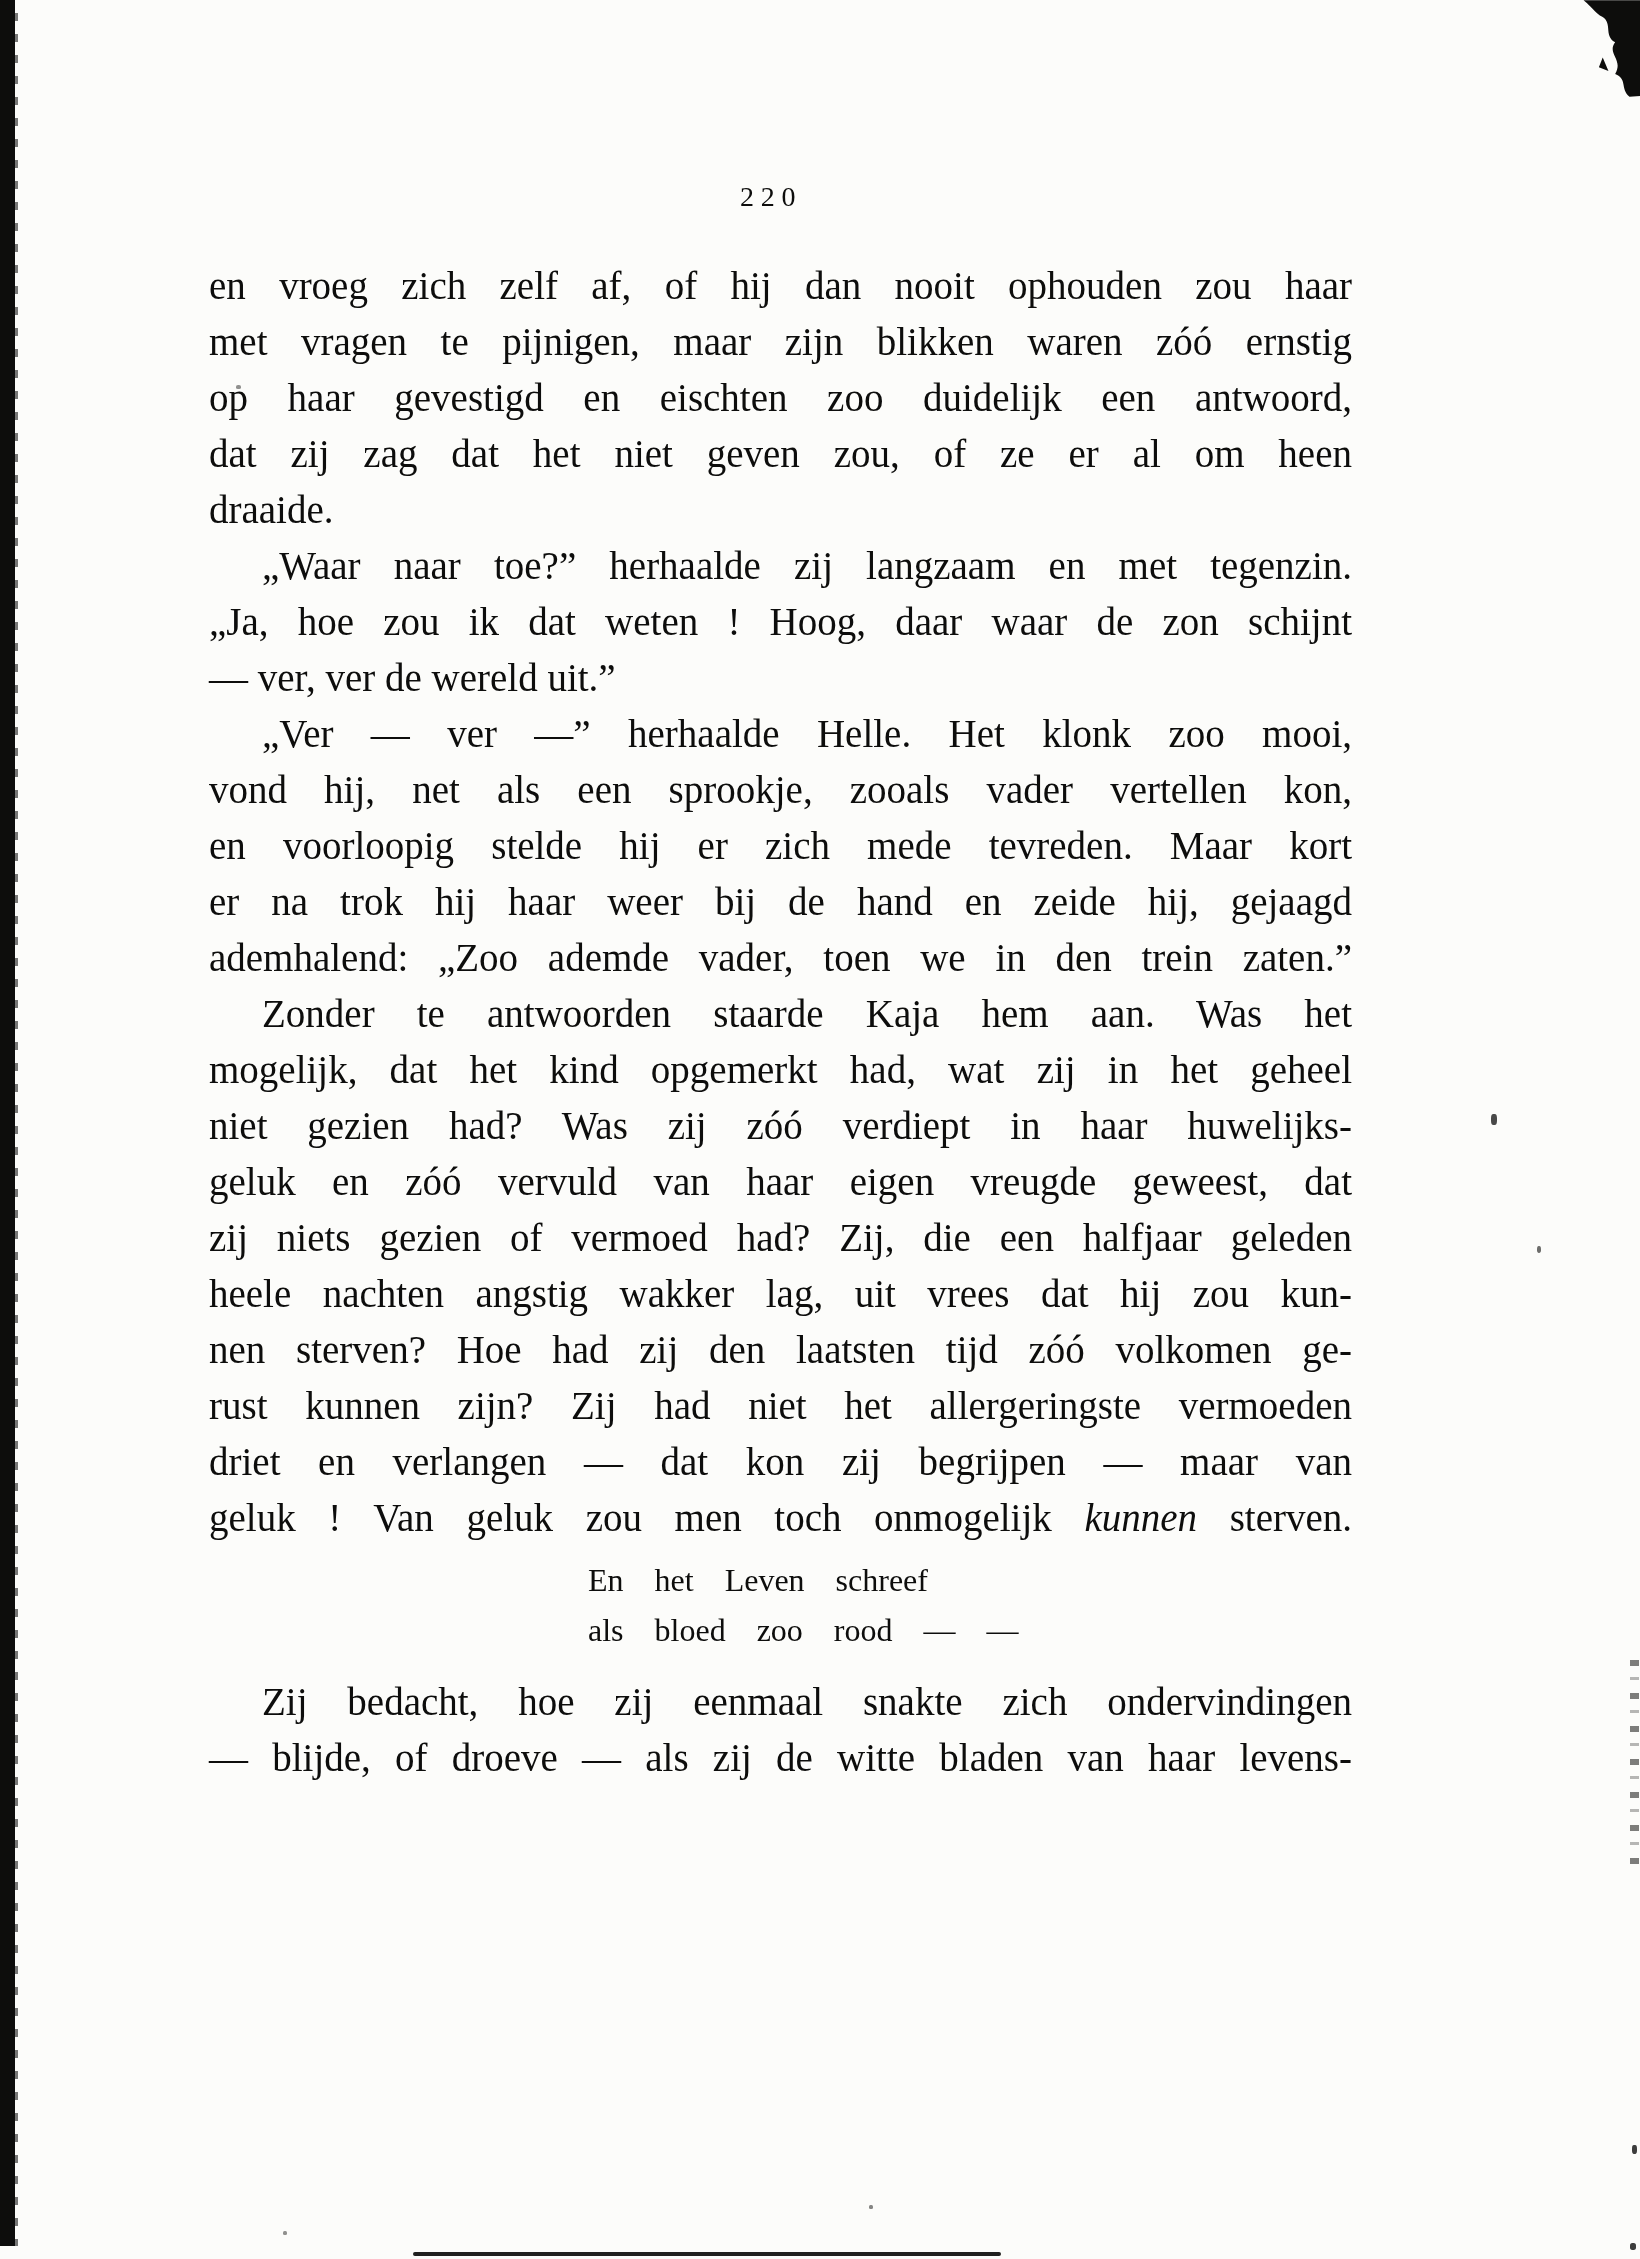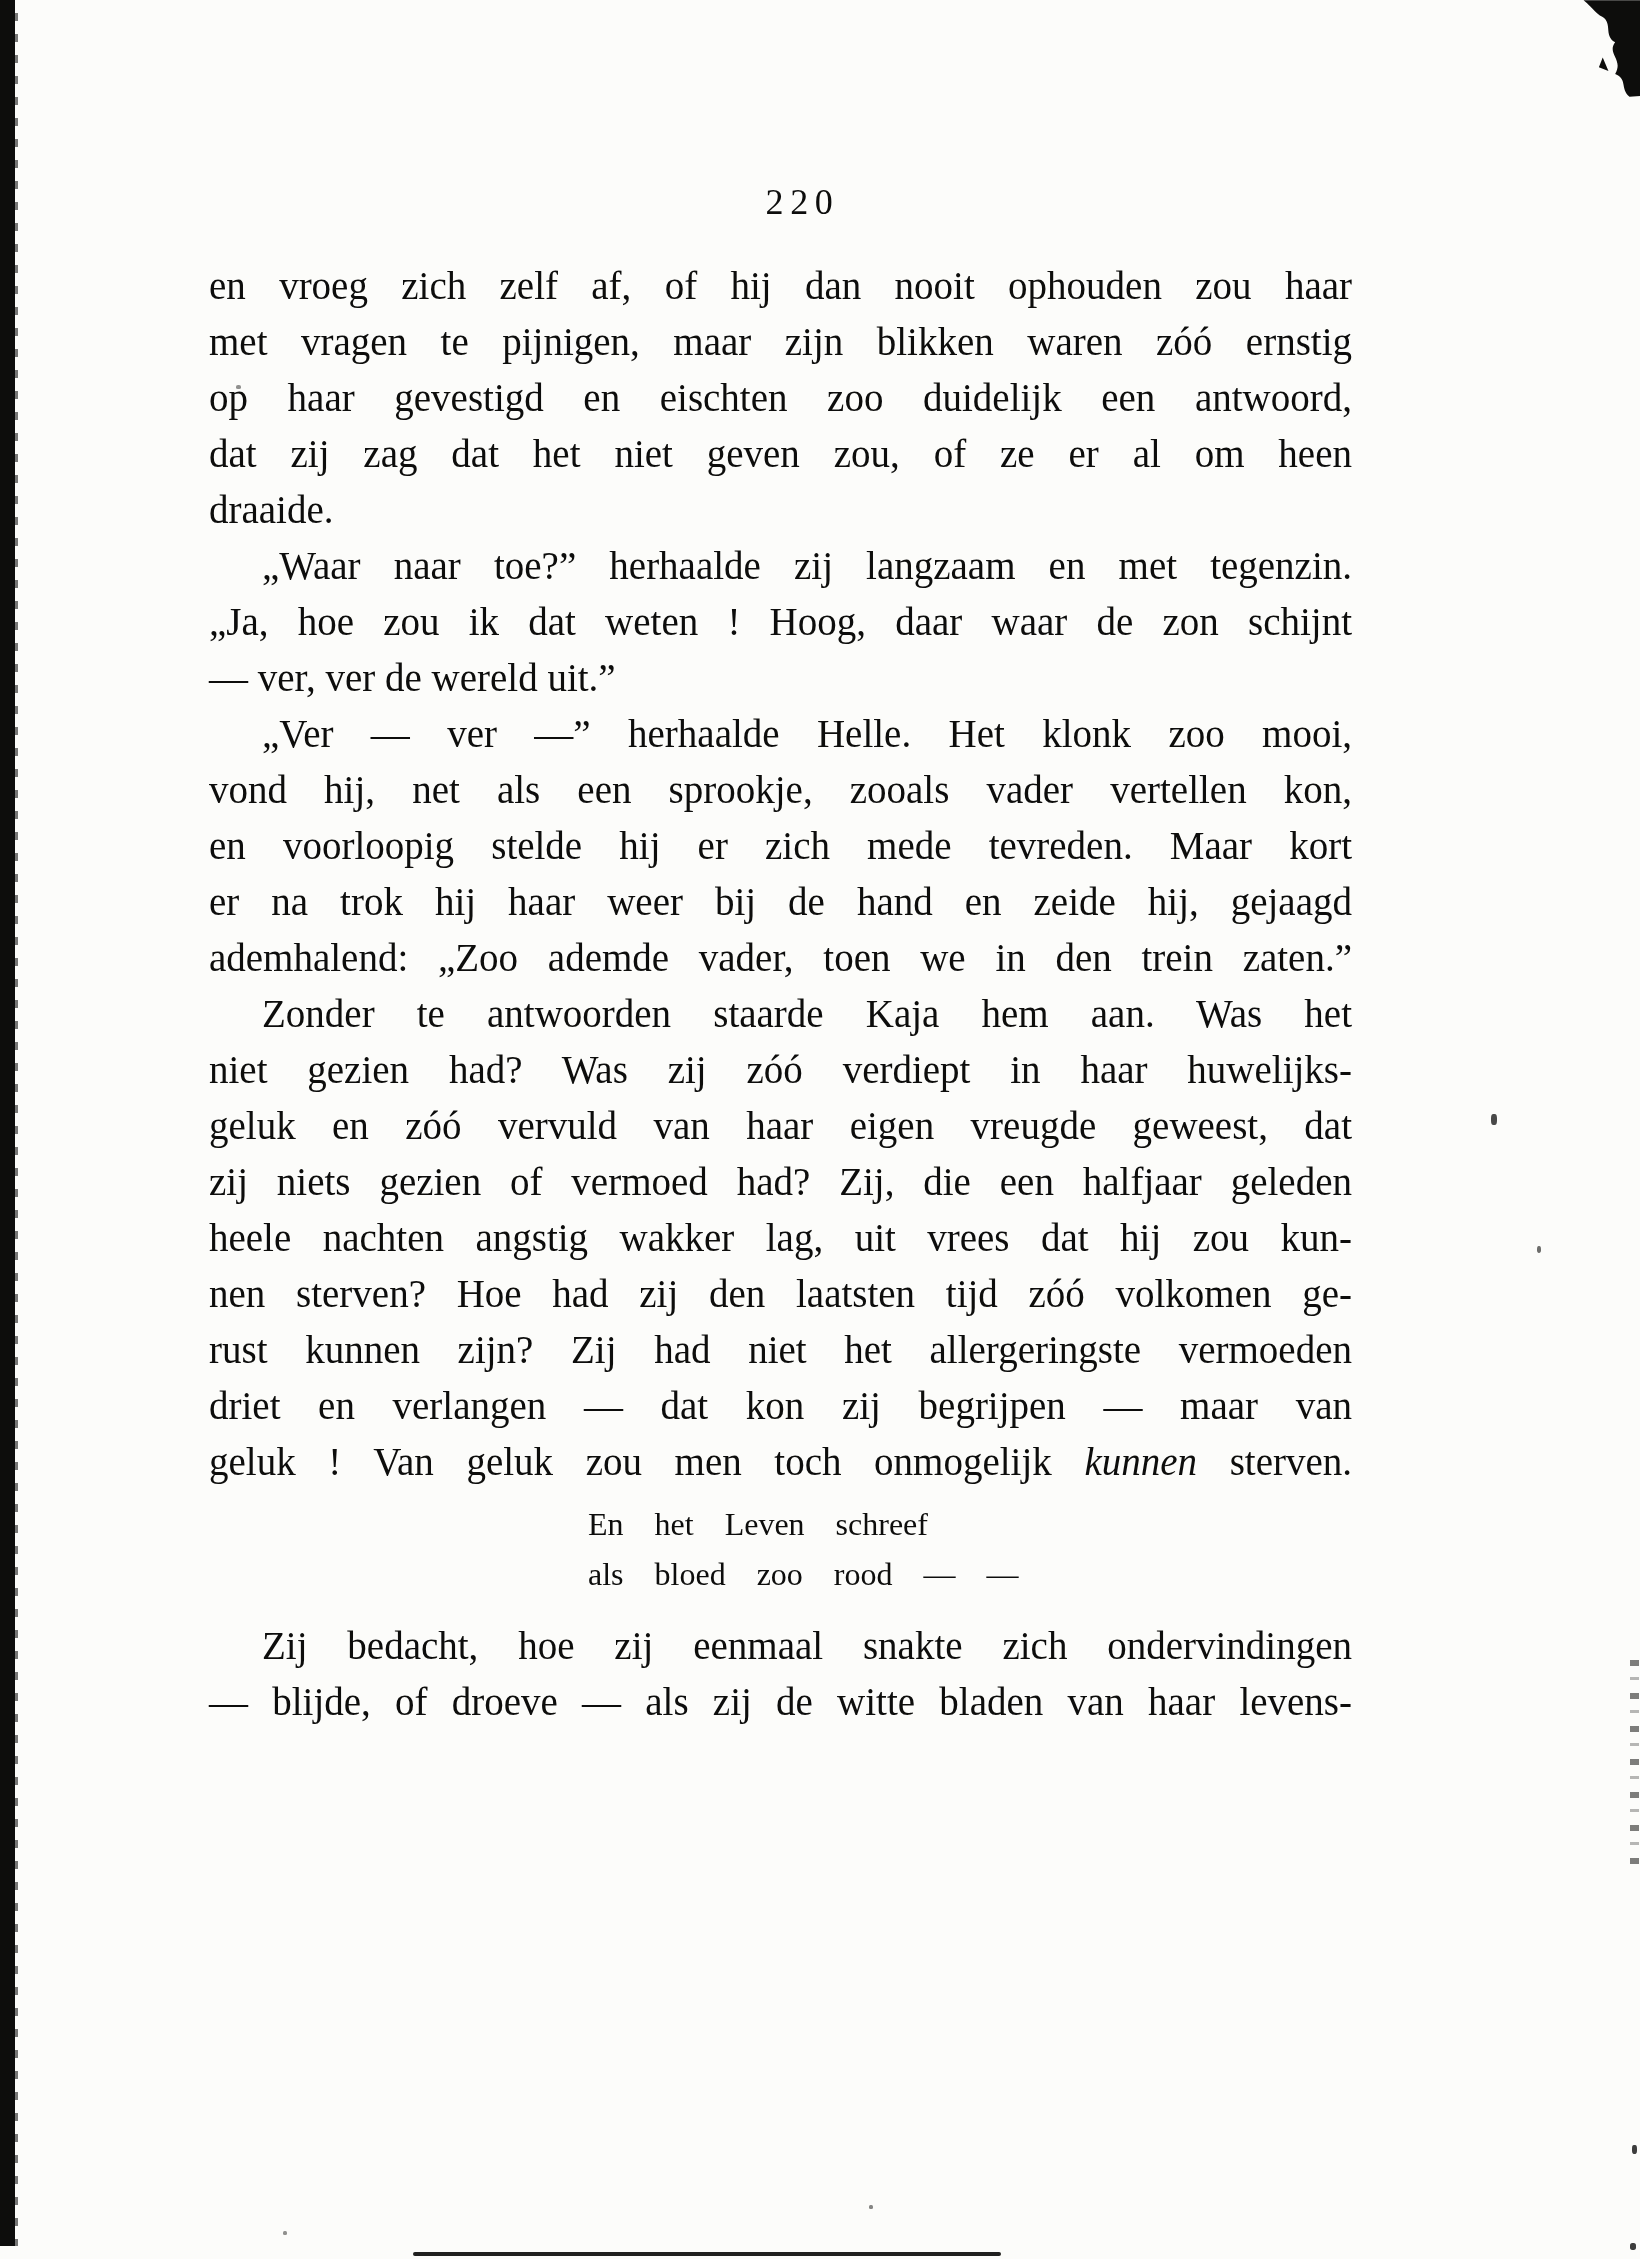--- a/index.html
+++ b/index.html
@@ -21,21 +21,21 @@
     background:var(--ink);
   }
   .left-bar::after{
     content:"";position:absolute;right:-2.9px;top:0;width:2.9px;height:100%;
     background:repeating-linear-gradient(to bottom,transparent 0 13.4px,rgba(10,10,10,.55) 13.4px 21px);
   }
   
   .corner-blob{position:absolute;right:0;top:0;}
   .page-number{
     position:absolute;left:740px;top:181px;width:125px;
-    font-size:36px;letter-spacing:6.7px;text-align:center;
+    font-size:28px;letter-spacing:6.7px;
   }
   .textblock{
     position:absolute;left:209px;top:258px;width:1143px;
   }
   .line{
     height:56px;line-height:56px;font-size:39px;
     text-align:left;white-space:normal;
   }
   .line.j{
     text-align:justify;
@@ -81,20 +81,21 @@
       <div class="line">draaide.</div>
       <div class="line j ind">„Waar naar toe?” herhaalde zij langzaam en met tegenzin.</div>
       <div class="line j">„Ja, hoe zou ik dat weten ! Hoog, daar waar de zon schijnt</div>
       <div class="line">— ver, ver de wereld uit.”</div>
       <div class="line j ind">„Ver — ver —” herhaalde Helle. Het klonk zoo mooi,</div>
       <div class="line j">vond hij, net als een sprookje, zooals vader vertellen kon,</div>
       <div class="line j">en voorloopig stelde hij er zich mede tevreden. Maar kort</div>
       <div class="line j">er na trok hij haar weer bij de hand en zeide hij, gejaagd</div>
       <div class="line j">ademhalend: „Zoo ademde vader, toen we in den trein zaten.”</div>
       <div class="line j ind">Zonder te antwoorden staarde Kaja hem aan. Was het</div>
+      <div class="line j">mogelijk, dat het kind opgemerkt had, wat zij in het geheel</div>
       <div class="line j">niet gezien had? Was zij zóó verdiept in haar huwelijks-</div>
       <div class="line j">geluk en zóó vervuld van haar eigen vreugde geweest, dat</div>
       <div class="line j">zij niets gezien of vermoed had? Zij, die een halfjaar geleden</div>
       <div class="line j">heele nachten angstig wakker lag, uit vrees dat hij zou kun-</div>
       <div class="line j">nen sterven? Hoe had zij den laatsten tijd zóó volkomen ge-</div>
       <div class="line j">rust kunnen zijn? Zij had niet het allergeringste vermoeden</div>
       <div class="line j">driet en verlangen — dat kon zij begrijpen — maar van</div>
       <div class="line j"><span>geluk ! Van geluk zou men toch onmogelijk </span><i>kunnen</i><span> sterven.</span></div>
       <div class="line poem poem-first">En het Leven schreef</div>
       <div class="line poem poem-last">als bloed zoo rood — —</div>

